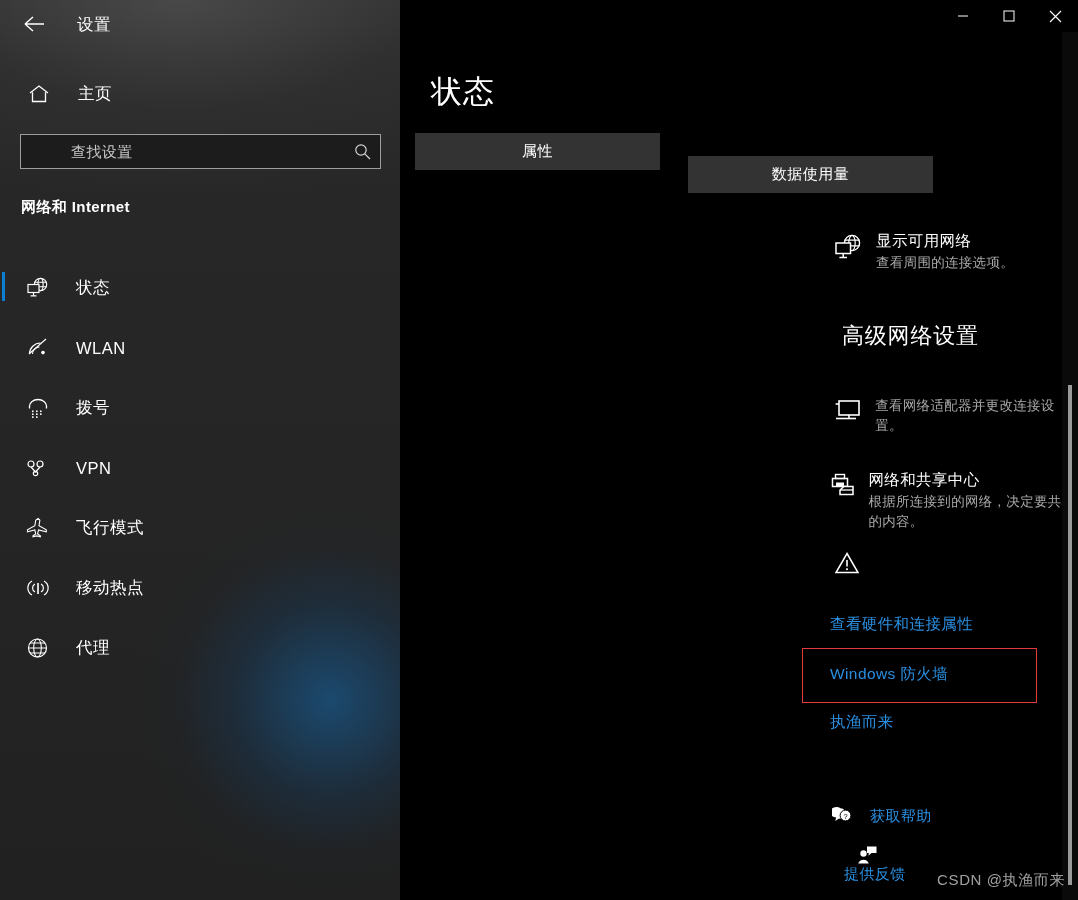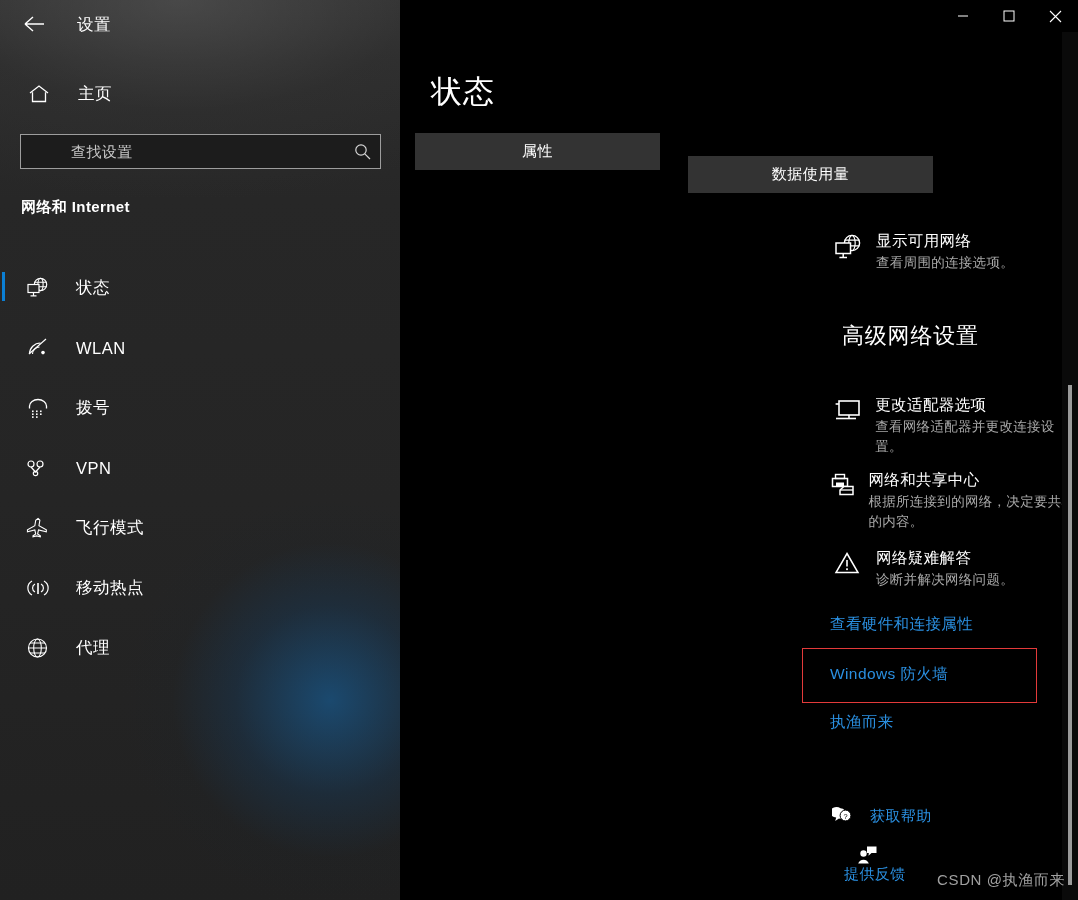--- a/index.html
+++ b/index.html
@@ -499,21 +499,20 @@
     <div class="feature-row" id="feat-adapter">
       <div class="feature-icon">
         <svg width="30" height="28" viewBox="0 0 30 28">
           <rect x="5" y="3" width="20" height="14" stroke="#ffffff" stroke-width="1.6" fill="none"></rect>
           <path d="M2 20.5 L22 20.5" stroke="#ffffff" stroke-width="1.6"></path>
           <path d="M15 17 L15 20.5" stroke="#ffffff" stroke-width="1.6"></path>
           <path d="M1.6 6 L5 6" stroke="#ffffff" stroke-width="1.6"></path>
         </svg>
       </div>
       <div class="feature-text">
-        <div class="feature-title">更改适配器选项</div>
         <div class="feature-sub">查看网络适配器并更改连接设置。</div>
       </div>
     </div>
 
     <div class="feature-row" id="feat-sharing">
       <div class="feature-icon">
         <svg width="30" height="28" viewBox="0 0 30 28">
           <rect x="5.5" y="1.5" width="9" height="4" stroke="#ffffff" stroke-width="1.4" fill="none"></rect>
           <rect x="2.5" y="5.5" width="15" height="8" stroke="#ffffff" stroke-width="1.5" fill="none"></rect>
           <rect x="6" y="9.5" width="8" height="4" fill="#ffffff"></rect>
@@ -528,24 +527,20 @@
     </div>
 
     <div class="feature-row" id="feat-trouble">
       <div class="feature-icon">
         <svg width="30" height="28" viewBox="0 0 30 28">
           <path d="M13 2.5 L24 21.5 L2 21.5 Z" stroke="#ffffff" stroke-width="1.5" fill="none"></path>
           <path d="M13 9 L13 15.5" stroke="#ffffff" stroke-width="1.6"></path>
           <rect x="12.1" y="17.3" width="1.8" height="1.8" fill="#ffffff"></rect>
         </svg>
       </div>
-      <div class="feature-text">
-        <div class="feature-title">网络疑难解答</div>
-        <div class="feature-sub">诊断并解决网络问题。</div>
-      </div>
     </div>
 
     <a class="link" id="link-hw" href="#">查看硬件和连接属性</a>
     <a class="link" id="link-fw" href="#">Windows 防火墙</a>
     <a class="link" id="link-reset" href="#">执渔而来</a>
 
     <div class="help-row" id="help-get">
       <div class="help-icon">
         <svg width="22" height="20" viewBox="0 0 22 20">
           <path d="M8.5 2.2 A6.3 5.2 0 1 0 4.2 11.4 L3.2 15 L7 12.6 A6.3 5.2 0 0 0 8.5 2.2 Z" fill="#ffffff"></path>

